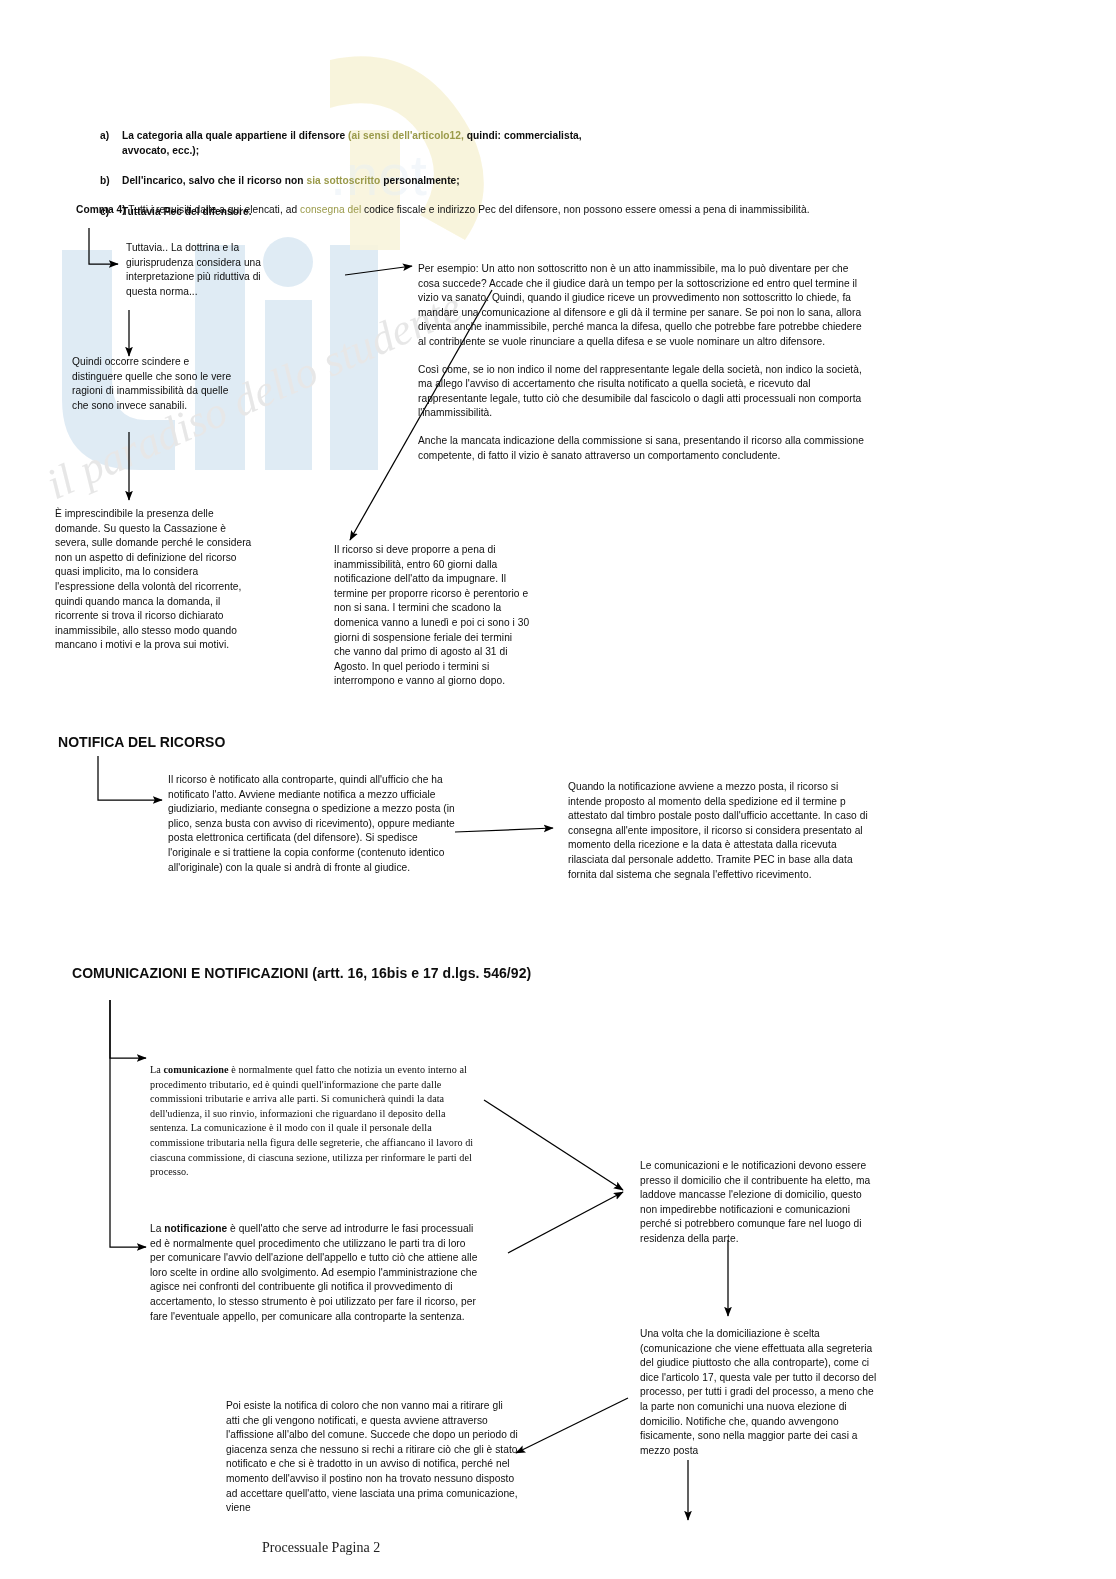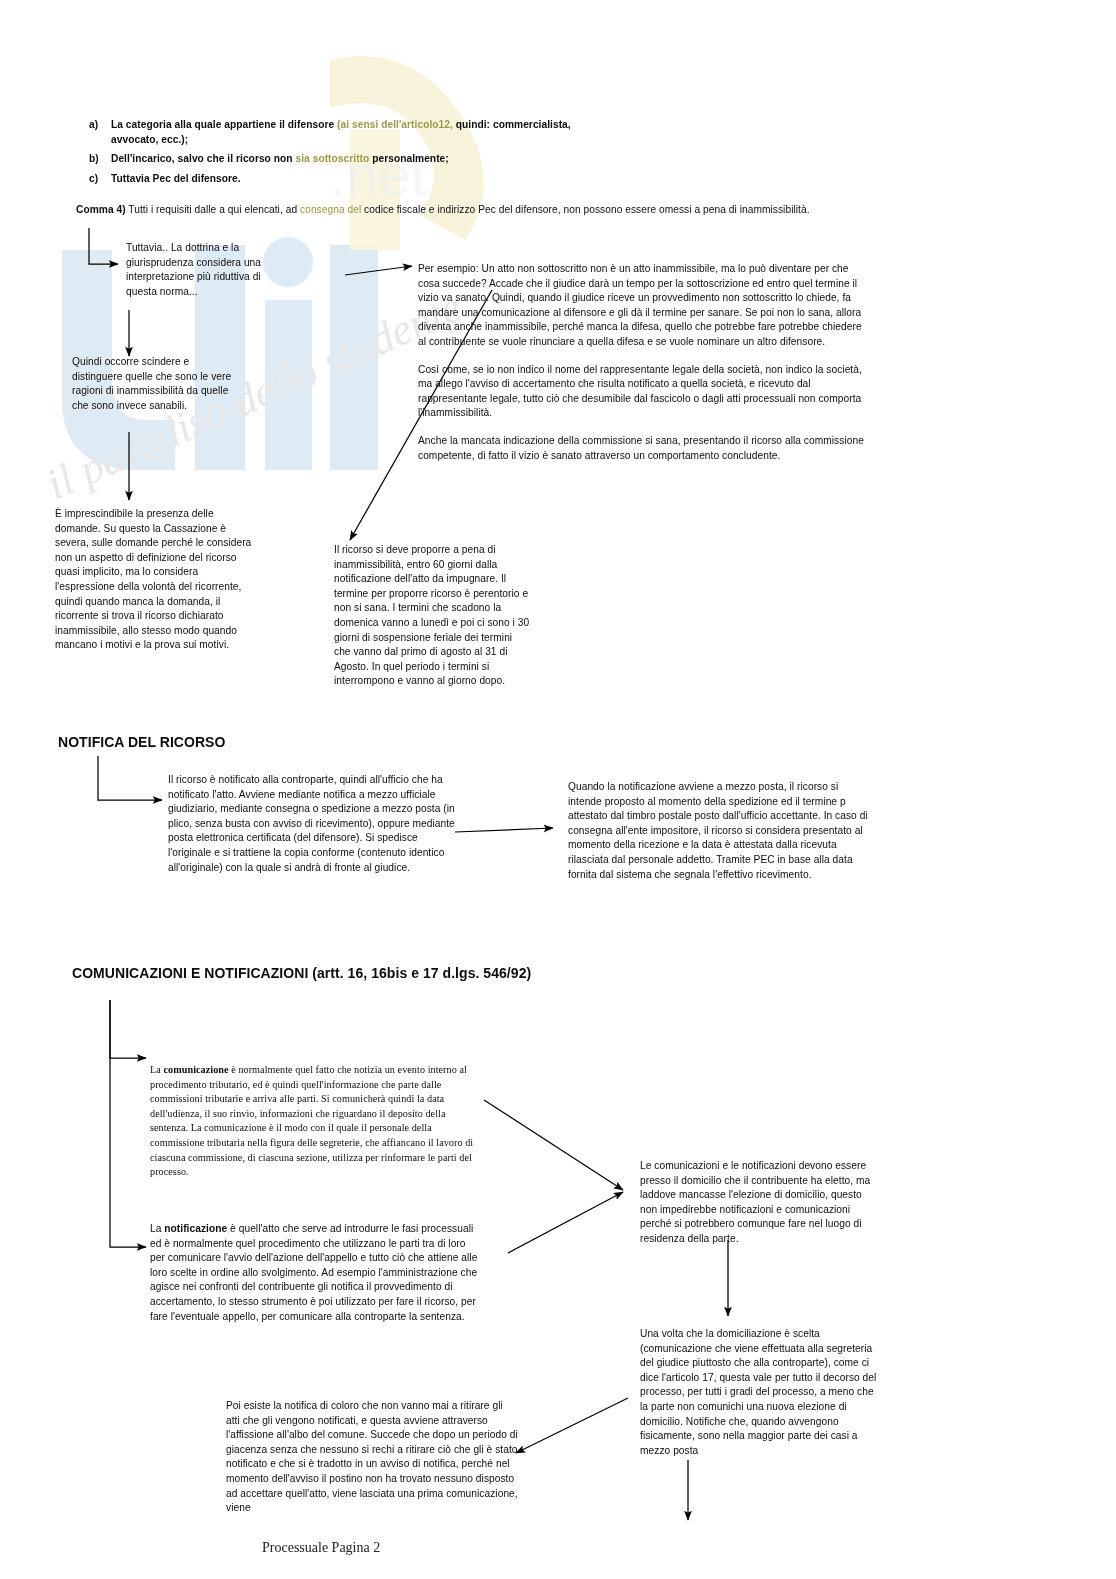--- a/index.html
+++ b/index.html
@@ -51,21 +51,21 @@
   ol.abc {
     margin: 0;
     padding: 0 0 0 34px;
     list-style: none;
     counter-reset: abcctr;
     font-weight: bold;
   }
   ol.abc li {
     counter-increment: abcctr;
     position: relative;
-    margin: 5px;
+    margin: 16px;
     padding: 0;
   }
   ol.abc li:before {
     content: counter(abcctr, lower-alpha) ")";
     position: absolute;
     left: -22px;
     top: 0;
     font-weight: bold;
   }
 

